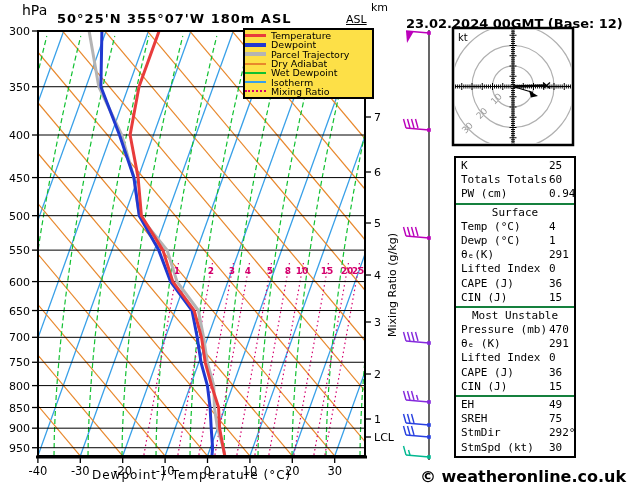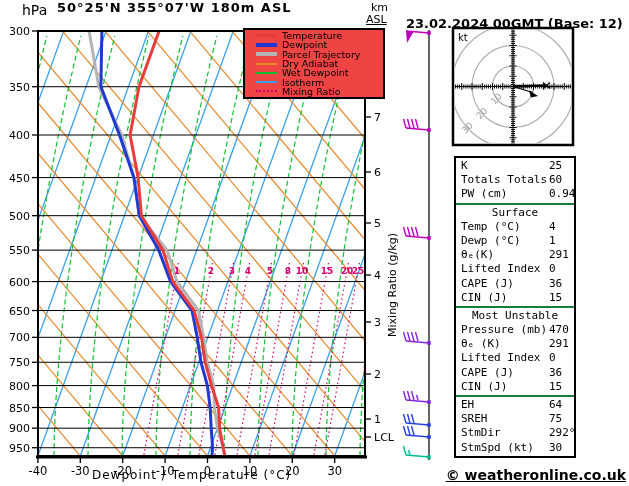--- a/index.html
+++ b/index.html
@@ -1,30 +1,30 @@
 <!DOCTYPE html>
 <html><head>
 <meta charset="utf-8">
 <style>
   html,body{margin:0;padding:0;background:#fff;}
   #app{position:relative;width:629px;height:486px;background:#fff;overflow:hidden;
        font-family:"DejaVu Sans",sans-serif;color:#000;}
   #chart-svg{position:absolute;left:0;top:0;z-index:1;}
   .lbl{position:absolute;z-index:2;white-space:nowrap;}
   #hpa-label{left:22px;top:2px;font-size:14px;text-align:right;}
-  #station-title{left:57px;top:0;font-size:13px;font-weight:bold;letter-spacing:1px;}
+  #station-title{left:57px;top:11px;font-size:13px;font-weight:bold;letter-spacing:1px;}
   #km-label{left:371px;top:1px;font-size:11px;}
-  #asl-label{left:366px;top:13px;font-size:11px;text-decoration:underline;}
+  #asl-label{left:346px;top:13px;font-size:11px;text-decoration:underline;}
   #datetime-label{left:406px;top:16px;font-size:13px;font-weight:bold;}
   #xaxis-title{left:92px;top:468px;width:230px;text-align:left;font-size:12px;letter-spacing:1px;}
   #mix-axis-title{left:332px;top:279px;width:120px;height:12px;text-align:center;font-size:11px;
      transform:rotate(-90deg);}
-  #credit{left:420px;top:467px;width:206px;text-align:right;font-size:14px;font-weight:bold;text-decoration:underline;}
-  #legend-box{position:absolute;left:243px;top:28px;width:127px;z-index:2;background:#ef4444;
-     border:2px solid #000;padding:1px 0 1px 11px;}
+  #credit{left:420px;top:467px;width:206px;text-align:right;font-size:16px;font-weight:bold;}
+  #legend-box{position:absolute;left:243px;top:28px;width:127px;z-index:2;background:#fde047;
+     border:2px solid #000;padding:1px 0 1px 0;}
   .legend-row{display:flex;align-items:center;height:9.3px;}
   .legend-swatch{width:21px;flex:0 0 21px;margin-right:5px;}
   .legend-text{font-size:9.5px;line-height:9px;}
   #indices-box{position:absolute;left:454px;top:156px;width:118px;z-index:2;background:#fff;
      border:2px solid #000;font-family:"DejaVu Sans Mono",monospace;font-size:11px;}
   .tsec{padding:1px 0;}
   .tsec + .tsec{border-top:2px solid #15803d;}
   .trow{position:relative;height:14.2px;line-height:14.2px;padding-left:5px;white-space:nowrap;}
   .thead{text-align:center;padding-left:0;}
   .tval{position:absolute;left:93px;top:0;}
@@ -438,19 +438,19 @@
       </div>
       <div class="tsec">
         <div class="trow thead">Most Unstable</div>
         <div class="trow"><span>Pressure (mb)</span><span class="tval">470</span></div>
         <div class="trow"><span>θₑ (K)</span><span class="tval">291</span></div>
         <div class="trow"><span>Lifted Index</span><span class="tval">0</span></div>
         <div class="trow"><span>CAPE (J)</span><span class="tval">36</span></div>
         <div class="trow"><span>CIN (J)</span><span class="tval">15</span></div>
       </div>
       <div class="tsec">
-        <div class="trow"><span>EH</span><span class="tval">64</span></div>
+        <div class="trow"><span>EH</span><span class="tval">49</span></div>
         <div class="trow"><span>SREH</span><span class="tval">75</span></div>
         <div class="trow"><span>StmDir</span><span class="tval">292°</span></div>
         <div class="trow"><span>StmSpd (kt)</span><span class="tval">30</span></div>
       </div>
     </div>
 </div>
 
 </body></html>

